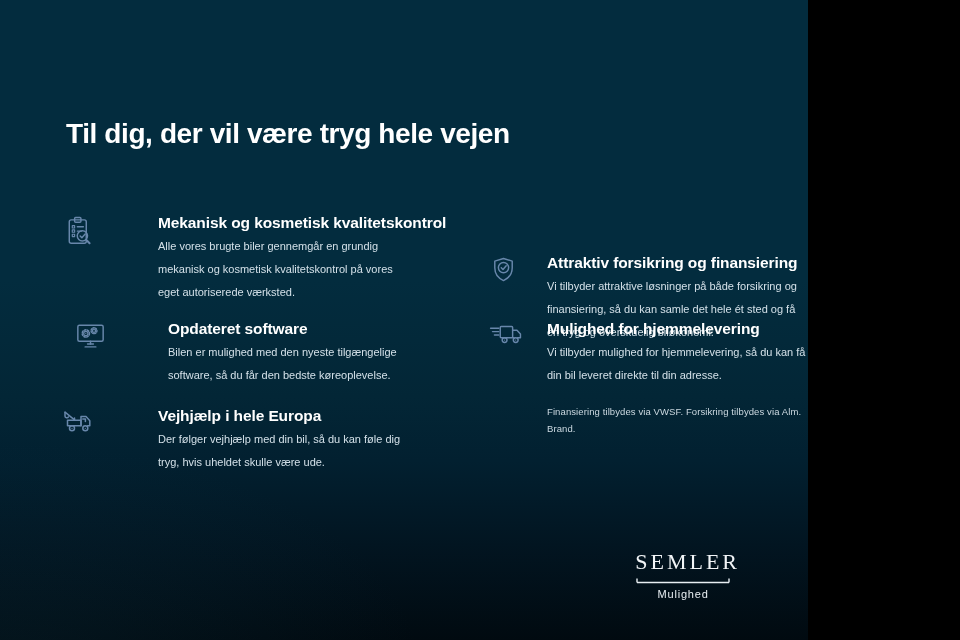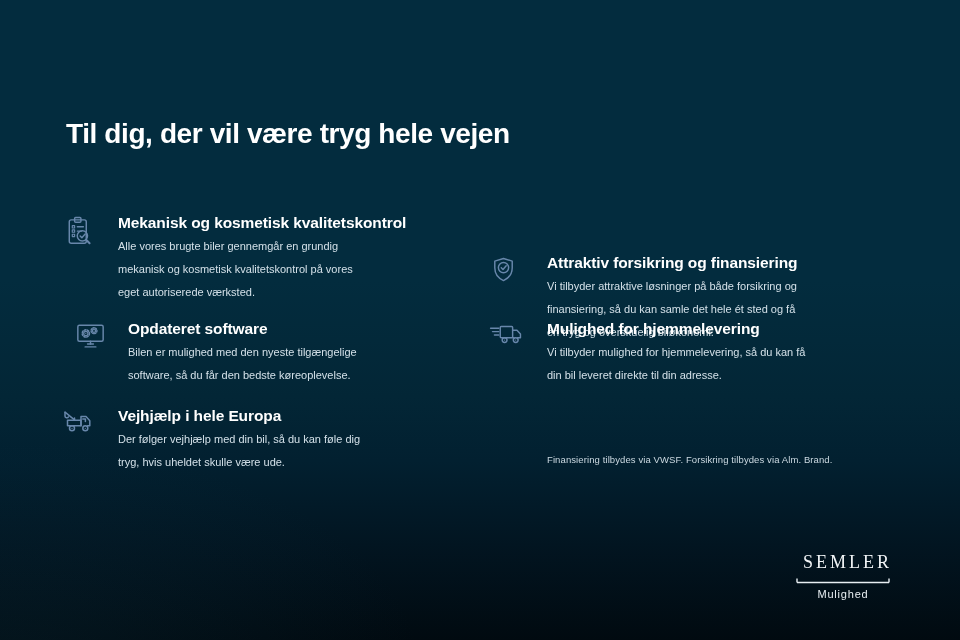--- a/index.html
+++ b/index.html
@@ -9,21 +9,21 @@
     --title-text: #ffffff;
     --heading-text: #ffffff;
     --body-text: #d3e0e8;
     --footnote-text: #ccd9e1;
   }
   * { margin: 0; padding: 0; box-sizing: border-box; }
   html, body { background: #000; }
   body { font-family: "Liberation Sans", sans-serif; }
   .stage {
     position: relative;
-    width: 960px;
+    width: 808px;
     height: 640px;
     overflow: hidden;
     background:
       radial-gradient(600px 320px at 0% 104%, rgba(14,62,80,0.22), rgba(0,0,0,0) 70%),
       linear-gradient(180deg,
         var(--bg-top) 0%,
         var(--bg-top) 44%,
         #032636 62%,
         #022030 72%,
         #021521 85%,
@@ -46,21 +46,21 @@
     align-items: flex-start;
   }
   .icon-col {
     flex: 0 0 56px;
     color: var(--icon-stroke);
     padding-top: 1px;
   }
   .feature.right .icon-col { flex: 0 0 59px; }
   .icon-col svg { display: block; }
   .feature-text { }
-  .feature.left  .feature-text { width: 362px; }
+  .feature.left  .feature-text { width: 362px; margin-left: 40px; }
   .feature.right .feature-text { width: 382px; }
   .feature-heading {
     font-size: 15.5px;
     line-height: 20px;
     font-weight: 700;
     letter-spacing: -0.1px;
     color: var(--heading-text);
     margin-bottom: 2px;
   }
   .feature-body {
@@ -70,33 +70,32 @@
     white-space: pre-line;
   }
   .footnote {
     position: absolute;
     left: 547px;
     top: 403px;
     font-size: 9.5px;
     line-height: 17px;
     letter-spacing: 0.1px;
     color: var(--footnote-text);
-    margin-top: 48px;
   }
   .footnote strong { font-weight: 700; color: #eef4f7; }
   .logo {
     position: absolute;
     right: 68px;
     top: 549px;
     text-align: center;
     color: #f2f5f7;
   }
   .logo-word {
     font-family: "Liberation Serif", serif;
-    font-size: 18px;
+    font-size: 22px;
     line-height: 26px;
     letter-spacing: 3px;
     font-weight: 400;
     padding-left: 3px; 
     white-space: nowrap;
     margin-left: 6px;
   }
   .logo-rule { display: block; margin: 2px auto 3px auto; color: #e8eef2; }
   .logo-sub {
     font-size: 11px;

